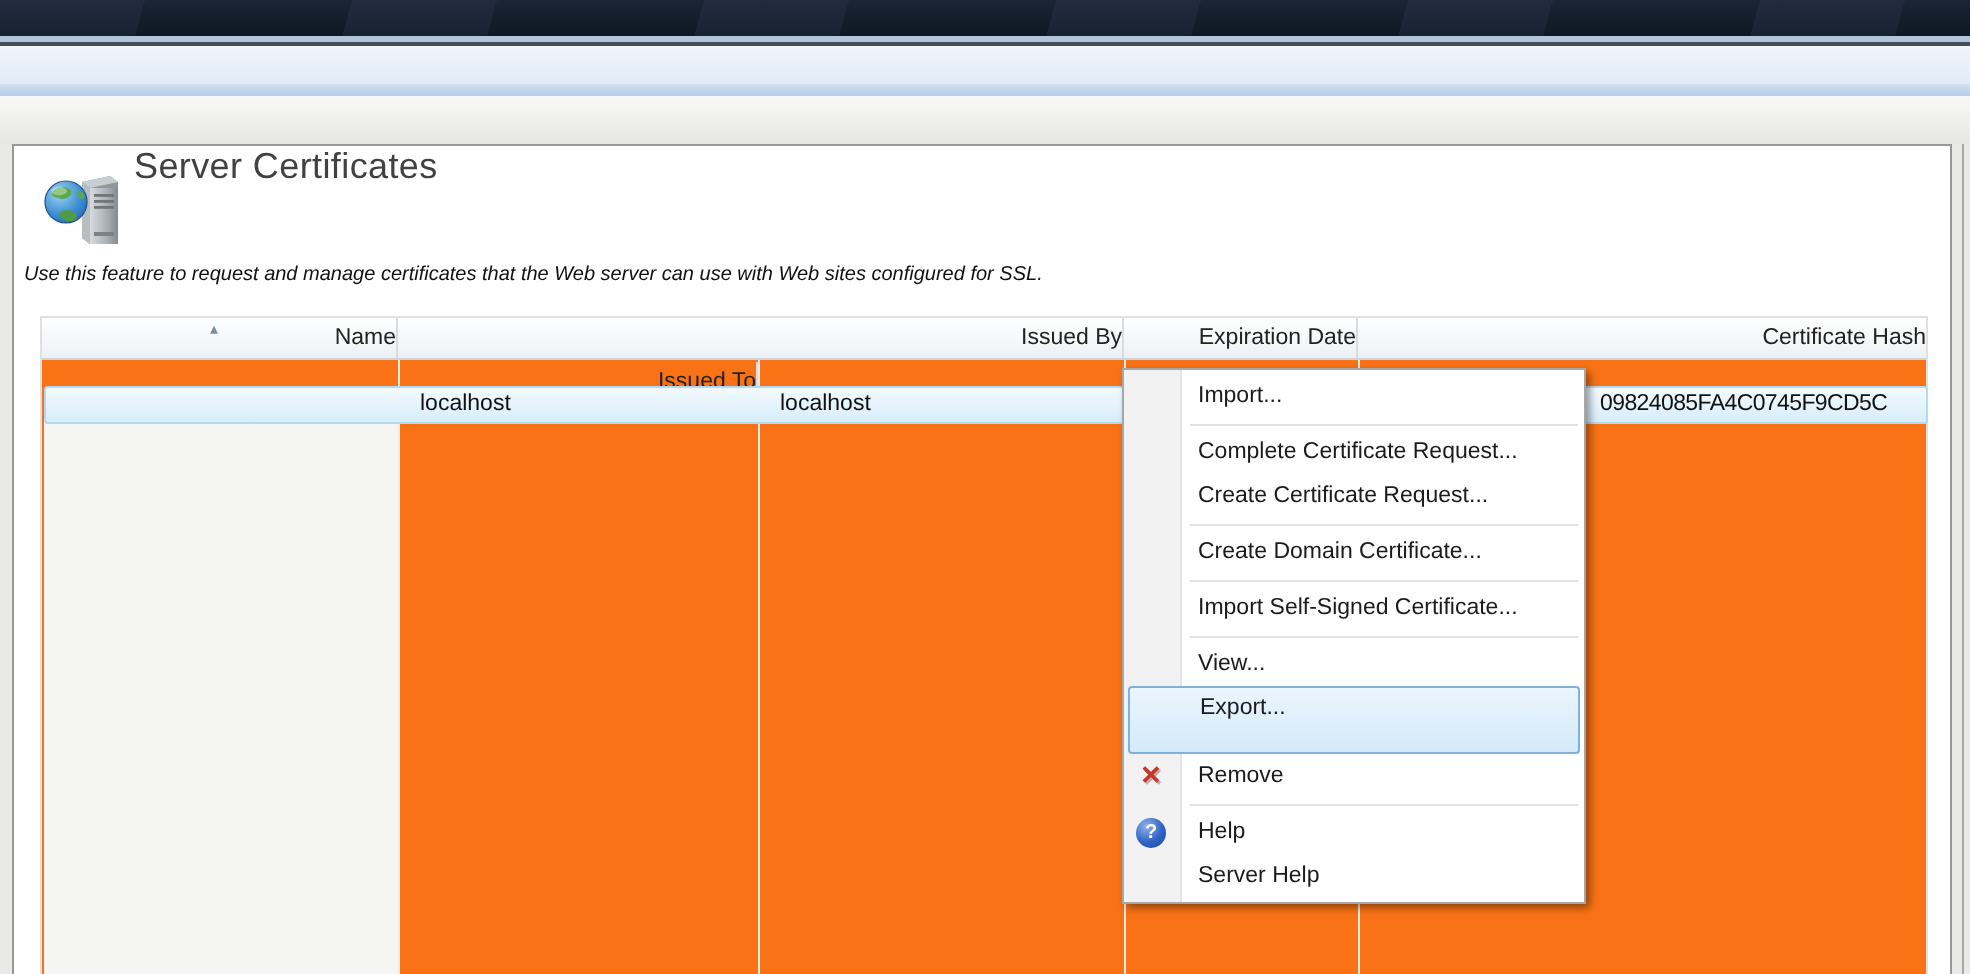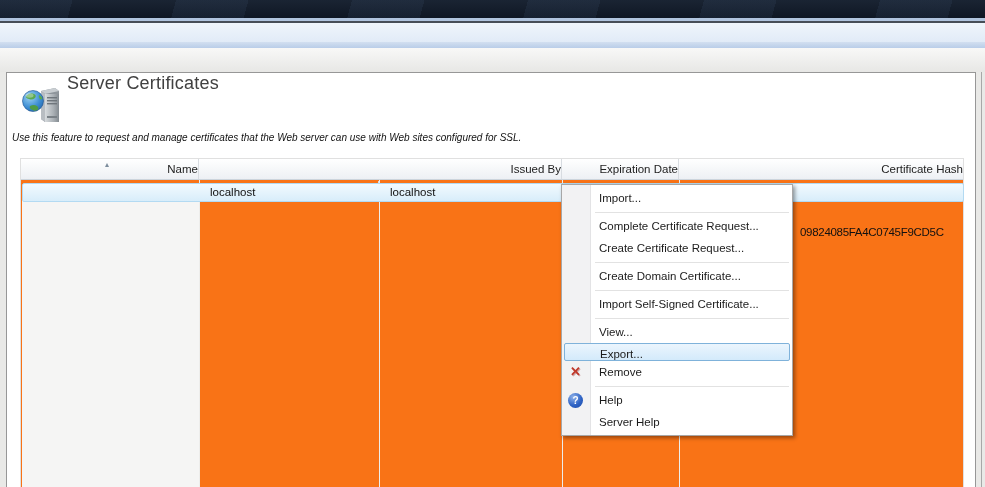--- a/index.html
+++ b/index.html
@@ -68,51 +68,51 @@
   .w-exp { width: 117px; } .w-hash { flex: 1; border-right: none; }
   .sort-glyph {
     position: absolute; left: 84px; top: 0;
     font-size: 8px; color: #7d8d9d; line-height: 12px;
   }
   .name-col-shade { left: 1px; top: 41px; width: 177px; height: 289px; background: #f5f5f4; }
   .col-line { top: 21px; width: 1px; height: 309px; background: #ededeb; }
   .cl-1 { left: 178px; } .cl-2 { left: 358px; } .cl-3 { left: 541px; } .cl-4 { left: 658px; }
 
   .lv-row {
-    left: 1px; top: 24px; width: 942px; height: 19px;
+    left: 1px; top: 34px; width: 942px; height: 19px;
     border: 1px solid #b3daf2; border-radius: 2px;
     background: linear-gradient(#f2fafe, #d8edfa);
   }
   .lv-cell {
     position: absolute; top: 0; height: 17px; line-height: 17px;
     font-size: 11.5px; color: #111; white-space: nowrap;
   }
   .c-to { left: 187px; } .c-by { left: 367px; }
-  .c-hash { left: 777px; letter-spacing: -0.3px; margin-top: 40px; }
+  .c-hash { left: 777px; letter-spacing: -0.3px; }
 
   
   .menu {
     left: 561px; top: 184px; width: 232px;
     background: #ffffff;
     border: 1px solid #a7a7a7;
     padding: 2px 0;
     box-shadow: 2px 2px 4px rgba(0,0,0,0.40);
     z-index: 20;
   }
   .menu-gutter {
     position: absolute; left: 0; top: 0; bottom: 0; width: 29px;
     background: #f2f2f3; border-right: 1px solid #e3e3e5;
   }
   .mi {
     position: relative; height: 22px; line-height: 22px;
     padding-left: 37px; font-size: 11.5px; color: #1b1b1b;
     white-space: nowrap; cursor: default;
   }
   .mi.hl {
-    height: 18px;
+    height: 34px;
     margin: 0 2px;
     border: 1px solid #7fb2da; border-radius: 2px;
     background: linear-gradient(#ebf5fd, #d3eafb);
     line-height: 20px; padding-left: 35px;
   }
   .msep { border-top: 1px solid #e2e2e2; margin: 3px 3px 2px 33px; height: 0; }
   .x-icon {
     position: absolute; left: 8px; top: 0; height: 22px; line-height: 22px;
     font-size: 13px; font-weight: bold; color: #c0392b;
     text-shadow: 1px 1px 0 rgba(140,30,30,0.35);

